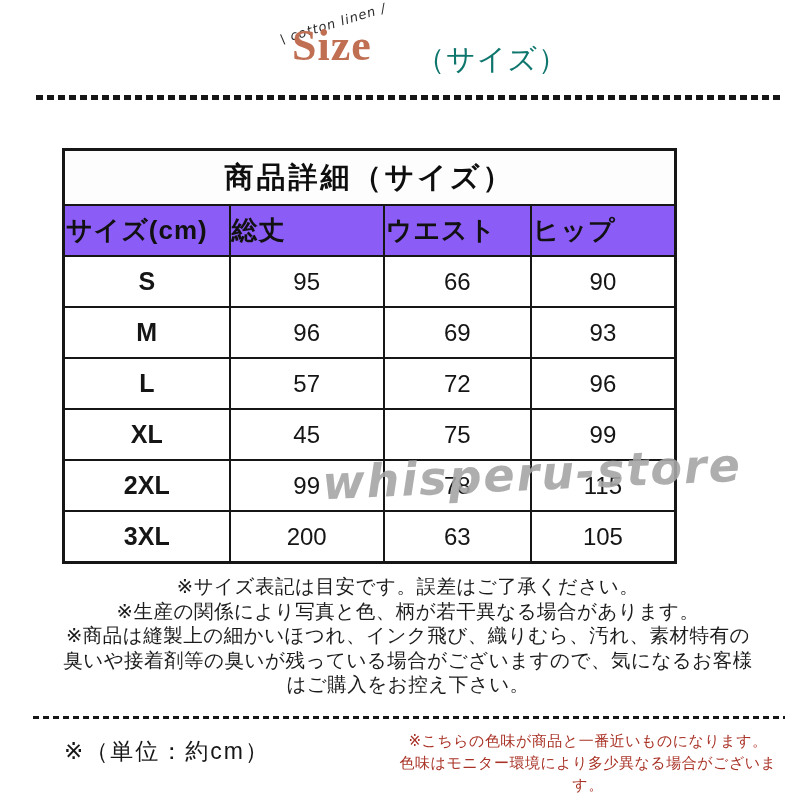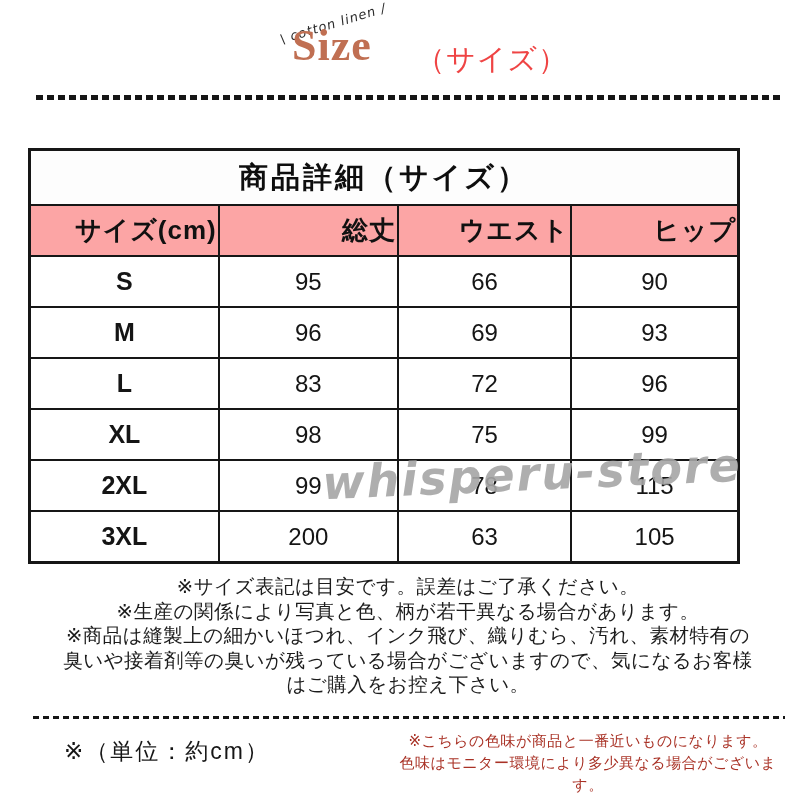--- a/index.html
+++ b/index.html
@@ -21,54 +21,54 @@
     white-space:nowrap;
   }
   .size-title{
     position:absolute;left:292px;top:14px;
     font-family:"Liberation Serif","DejaVu Serif",serif;
     font-weight:bold;font-size:44px;line-height:64px;
     letter-spacing:1px;
   }
   .size-subtitle{
     position:absolute;left:416px;top:40px;
-    font-size:29px;color:#ef4444;letter-spacing:1px;
+    font-size:29px;color:#0f766e;letter-spacing:1px;
   }
   
   .dash{position:absolute;}
   .dash-top{
     top:95px;left:36px;width:748px;height:5px;
     background:repeating-linear-gradient(90deg,#161616 0 7px,transparent 7px 11px);
   }
   .dash-bottom{
     top:716px;left:33px;width:752px;height:3px;
     background:repeating-linear-gradient(90deg,#161616 0 6px,transparent 6px 10px);
   }
   
   table.size-table{
-    position:absolute;top:148px;left:28px;
-    width:712px;border-collapse:collapse;
+    position:absolute;top:148px;left:62px;
+    width:615px;border-collapse:collapse;
     background:#ffffff;
   }
   table.size-table,
   table.size-table th,
   table.size-table td{
     border:2px solid #161616;
   }
   table.size-table{border-width:3px;}
   th.tbl-title{
     height:51px;
     font-family:"Liberation Serif","DejaVu Serif",serif;
     font-weight:bold;font-size:29px;letter-spacing:3px;
     text-align:center;background:#fdfdfd;color:#0e0e0e;
   }
   tr.col-head th{
-    height:47px;background:#fca5a5;
+    height:47px;background:#8b5cf6;
     font-size:26px;font-weight:600;letter-spacing:1px;
-    text-align:right;color:#111;
+    text-align:left;color:#111;
   }
   tr.data-row td{
     height:47px;text-align:center;vertical-align:middle;
     font-size:24px;color:#151515;
   }
   tr.data-row td.c-size{font-weight:bold;font-size:25px;}
   
   .watermark{
     position:absolute;left:322px;top:447px;width:420px;
     font-family:"DejaVu Sans",sans-serif;
@@ -133,27 +133,27 @@
     <td>90</td>
   </tr>
   <tr class="data-row">
     <td class="c-size">M</td>
     <td>96</td>
     <td>69</td>
     <td>93</td>
   </tr>
   <tr class="data-row">
     <td class="c-size">L</td>
-    <td>83</td>
+    <td>57</td>
     <td>72</td>
     <td>96</td>
   </tr>
   <tr class="data-row">
     <td class="c-size">XL</td>
-    <td>98</td>
+    <td>45</td>
     <td>75</td>
     <td>99</td>
   </tr>
   <tr class="data-row">
     <td class="c-size">2XL</td>
     <td>99</td>
     <td>78</td>
     <td>115</td>
   </tr>
   <tr class="data-row">

